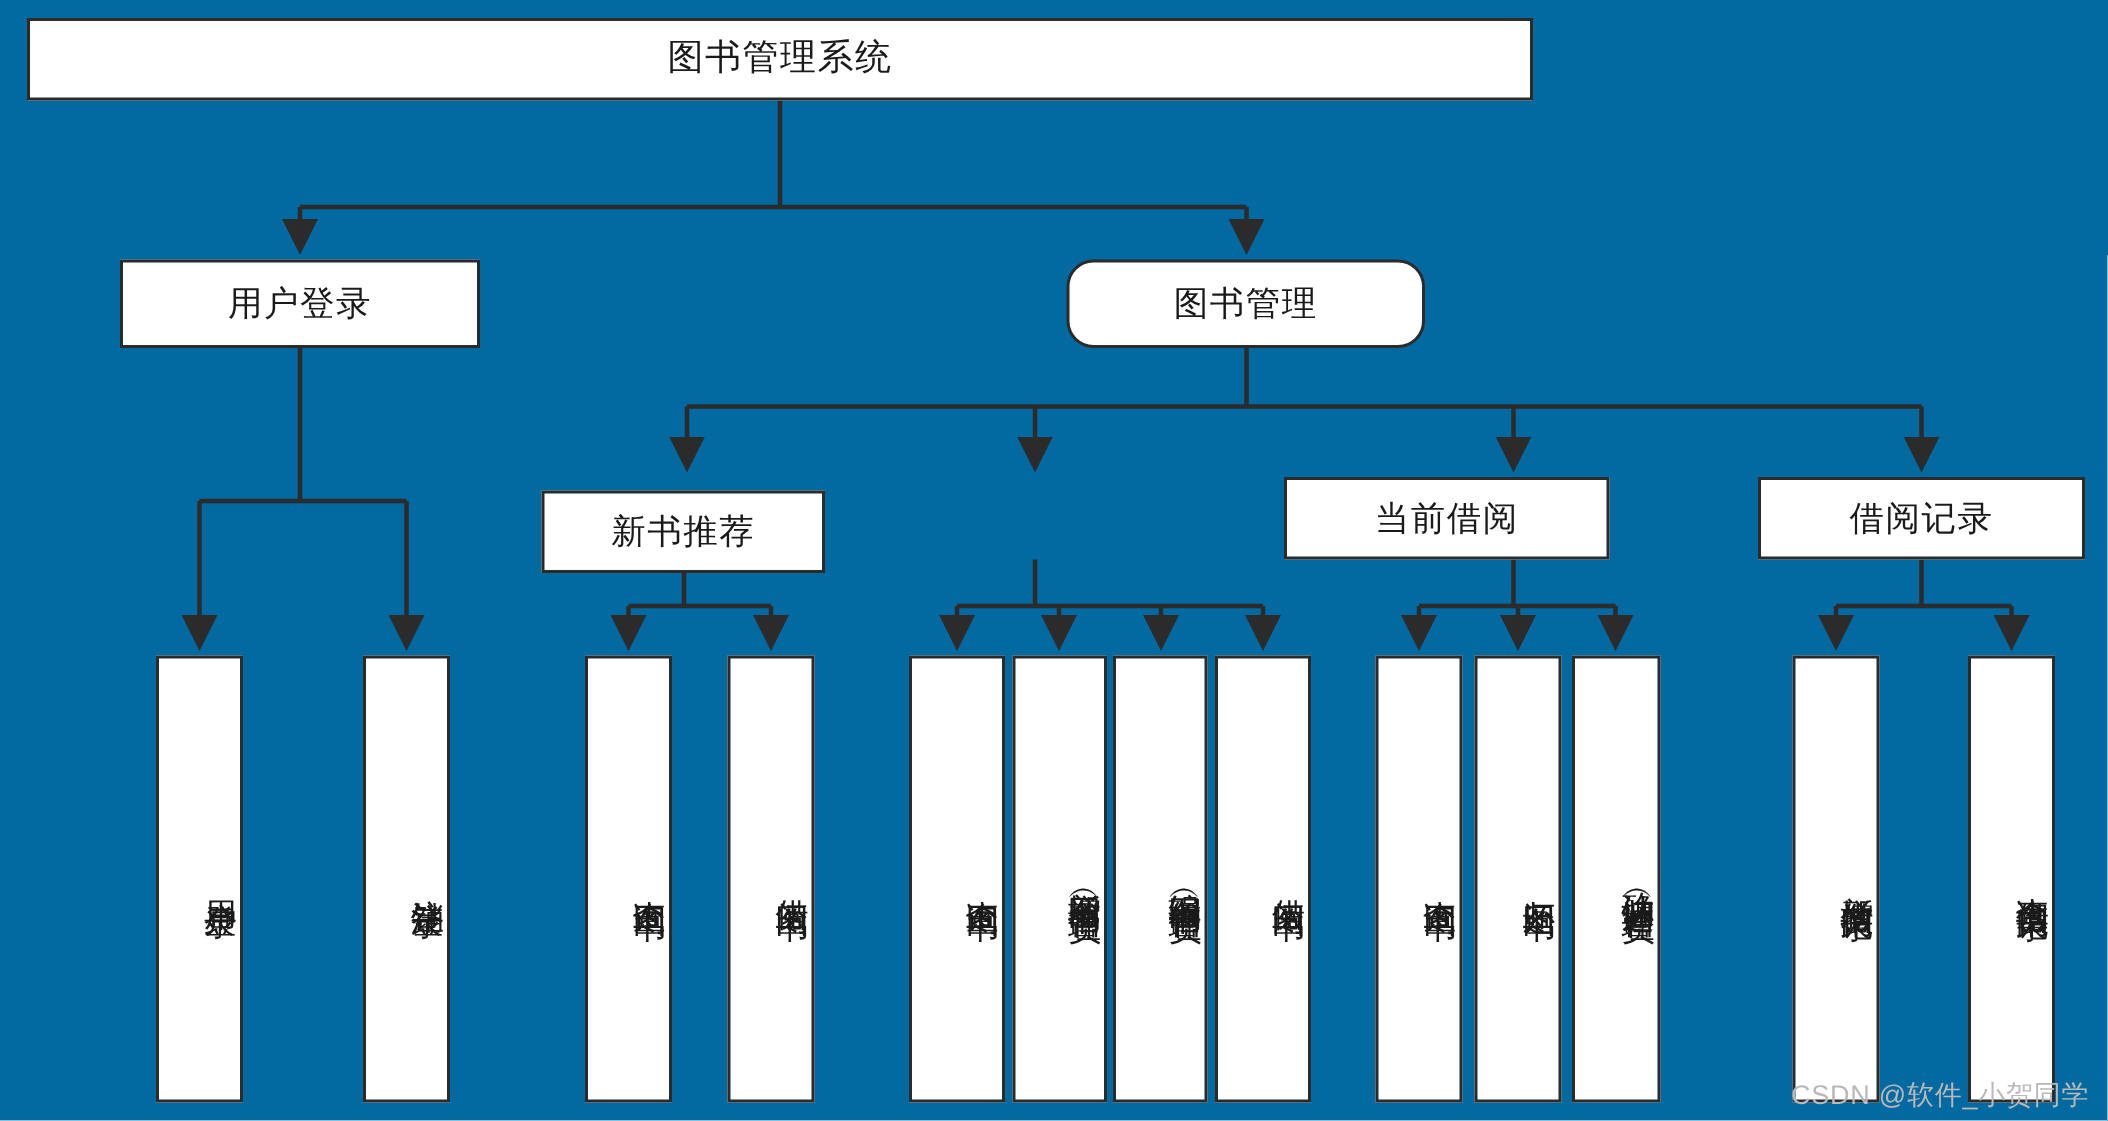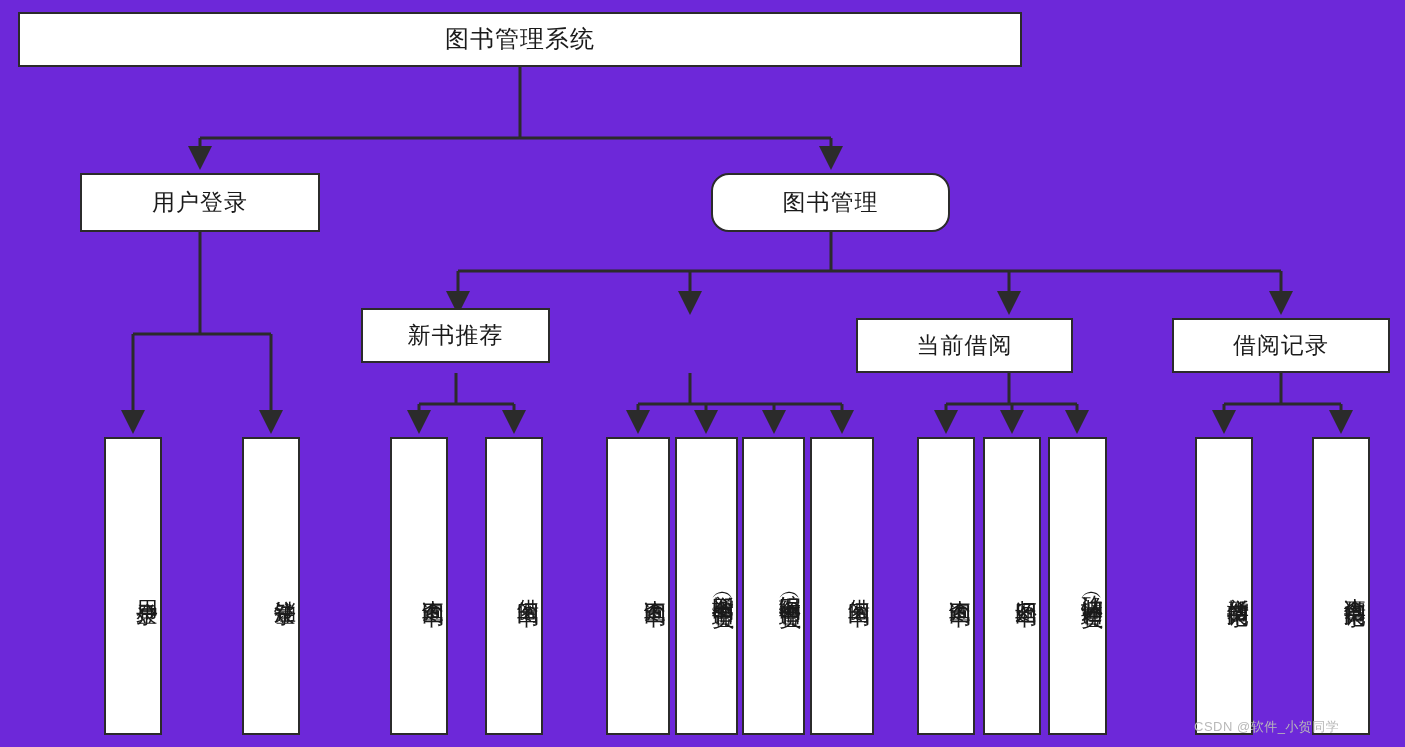--- a/index.html
+++ b/index.html
@@ -7,21 +7,21 @@
     padding: 0;
     background: #ffffff;
   }
   body {
     font-family: "Liberation Sans", "DejaVu Sans", sans-serif;
   }
   #canvas {
     position: relative;
     width: 1405px;
     height: 747px;
-    background: #6d28d9;
+    background: #0369a1;
     overflow: hidden;
   }
   #edges {
     position: absolute;
     left: 0;
     top: 0;
     width: 1405px;
     height: 747px;
     pointer-events: none;
   }
@@ -57,21 +57,21 @@
   .node.vert.top-align {
     align-items: flex-start;
   }
   .node .vtext {
     writing-mode: vertical-rl;
     text-orientation: upright;
     display: block;
   }
   .watermark {
     position: absolute;
-    font-size: 13px;
+    font-size: 18px;
     color: #b9b9b9;
     letter-spacing: 0.5px;
     white-space: nowrap;
     font-family: "Liberation Sans", "DejaVu Sans", sans-serif;
   }
 </style>
 </head>
 <body>
 
 <div id="canvas">
@@ -130,21 +130,21 @@
     <span>图书管理系统</span>
   </div>
 
   <div class="node horiz" style="left:80px;top:173px;width:240px;height:59px;">
     <span>用户登录</span>
   </div>
   <div class="node horiz" style="left:711px;top:173px;width:239px;height:59px;border-radius:18px;">
     <span>图书管理</span>
   </div>
 
-  <div class="node horiz" style="left:361px;top:308px;width:189px;height:55px;">
+  <div class="node horiz" style="left:361px;top:327px;width:189px;height:55px;">
     <span>新书推荐</span>
   </div>
   <div class="node horiz" style="left:856px;top:318px;width:217px;height:55px;">
     <span>当前借阅</span>
   </div>
   <div class="node horiz" style="left:1172px;top:318px;width:218px;height:55px;">
     <span>借阅记录</span>
   </div>
 
   <div class="node vert" style="left:104px;top:437px;width:58px;height:298px;">

